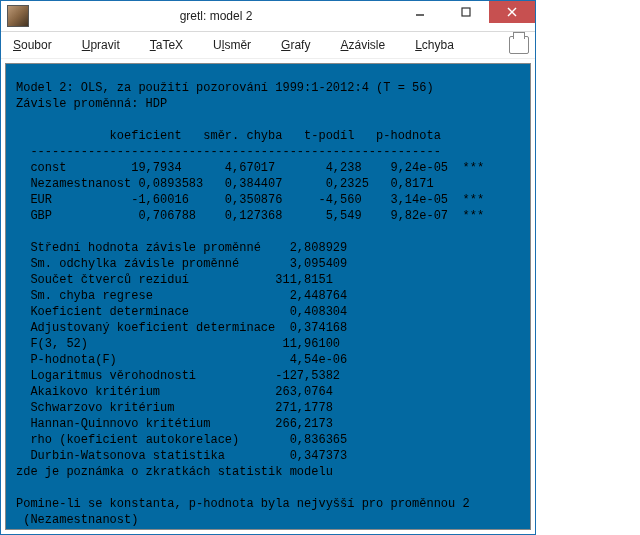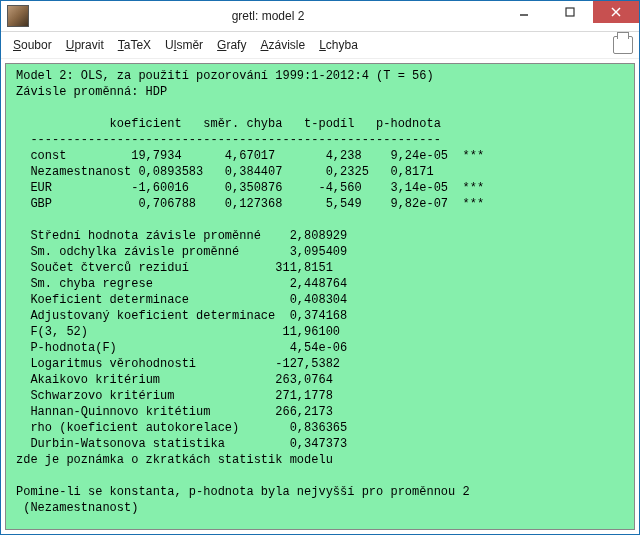--- a/index.html
+++ b/index.html
@@ -1,29 +1,29 @@
 <!DOCTYPE html>
 <html><head>
 <meta charset="utf-8">
 <style>
   html,body{margin:0;padding:0;font-family:sans-serif;background:#fff}
-  .window{width:640px;height:535px;box-sizing:border-box;border:1px solid #1a6fb0;position:relative;display:flex;flex-direction:column}
+  .window{width:536px;height:535px;box-sizing:border-box;border:1px solid #1a6fb0;position:relative;display:flex;flex-direction:column}
   .titlebar{height:30px;background:#fff;display:flex;align-items:center;border-bottom:1px solid #d9d9d9}
   .app-icon{width:20px;height:20px;margin:0 6px;background:linear-gradient(135deg,#b97 0%,#864 50%,#432 100%);border:1px solid #555}
   .title{flex:1;text-align:center;font-size:12px;color:#222}
   .winbtns{display:flex;height:100%}
   .wbtn{width:46px;height:22px;display:flex;align-items:center;justify-content:center;font-size:13px;color:#333;cursor:default}
   .wbtn.close{background:#c75050;color:#fff;width:46px}
   .wbtn svg{width:10px;height:10px}
-  .menubar{height:26px;display:flex;align-items:center;padding:0 6px;gap:2px;border-bottom:1px solid #eee;font-size:12px;color:#222}
+  .menubar{height:26px;display:flex;align-items:center;padding:0 6px;gap:18px;border-bottom:1px solid #eee;font-size:12px;color:#222}
   .menuitem{padding:2px 6px;cursor:default}
   .menuitem u{text-decoration:underline}
   .printicon{margin-left:auto;width:18px;height:16px;border:1px solid #888;border-radius:2px;position:relative}
   .printicon::before{content:"";position:absolute;left:3px;top:-5px;width:10px;height:6px;border:1px solid #888;border-bottom:none;background:#fff}
-  .content{flex:1;margin:4px;border:1px solid #888;padding:4px 10px;overflow:auto;background:#86efac}
+  .content{flex:1;margin:4px;border:1px solid #888;padding:16px 10px;overflow:auto;background:#0369a1}
   pre{margin:0;font-family:"Courier New",monospace;font-size:12px;line-height:16px;color:#000;white-space:pre}
 </style>
 </head>
 <body>
 
 <div class="window">
   <div class="titlebar">
     <div class="app-icon"></div>
     <div class="title">gretl: model 2</div>
     <div class="winbtns">

